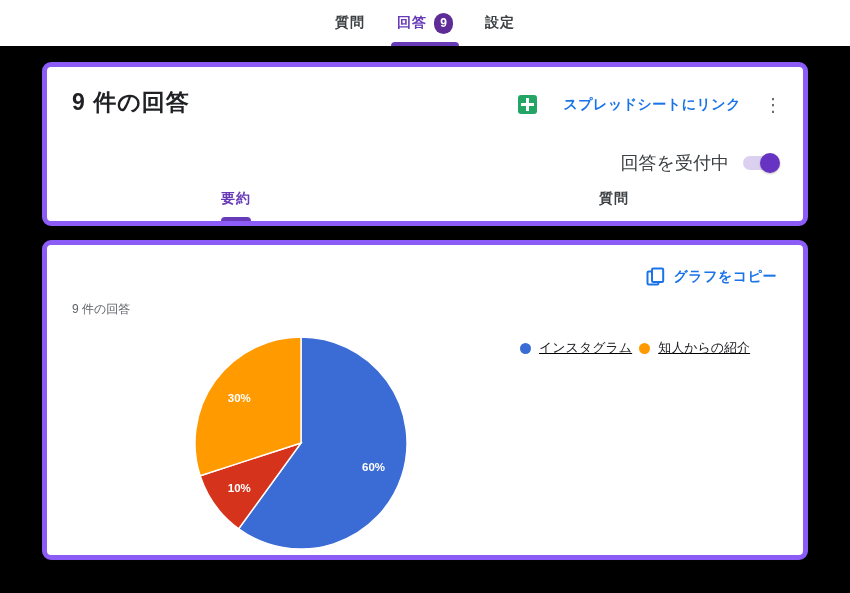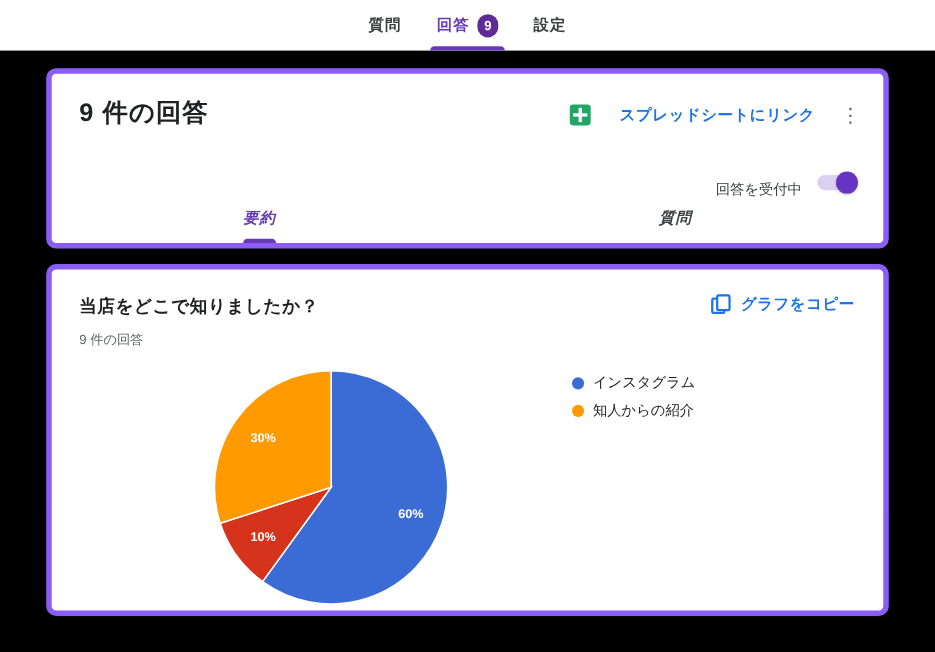--- a/index.html
+++ b/index.html
@@ -74,40 +74,40 @@
   .kebab {
     position: absolute; right: 18px; top: 26px;
     width: 24px; height: 24px;
     color: #5f6368; font-size: 18px; line-height: 24px; text-align: center;
     cursor: pointer; user-select: none;
   }
   .accept-row {
     position: absolute; right: 26px; top: 84px;
     display: flex; align-items: center; gap: 14px;
   }
-  .accept-label { font-size: 13px; color: #3c4043; margin-top: 12px; }
+  .accept-label { font-size: 18px; color: #3c4043; }
   .toggle {
     position: relative; width: 34px; height: 14px;
     background: #dcd0f0; border-radius: 7px; cursor: pointer;
   }
   .toggle-knob {
     position: absolute; right: -3px; top: -3px;
     width: 20px; height: 20px; border-radius: 50%;
     background: #6733c2;
     box-shadow: 0 1px 2px rgba(0,0,0,0.25);
   }
   .sub-tabs {
     position: absolute; left: 0; right: 0; bottom: 0; height: 44px;
     display: flex;
   }
   .sub-tab {
     flex: 1; position: relative;
     display: flex; align-items: center; justify-content: center;
     font-size: 14px; font-weight: bold; color: #3c4043;
-    letter-spacing: 1px; cursor: pointer; font-style: italic;
+    letter-spacing: 1px; cursor: pointer;
   }
   .sub-tab.active { color: #673ab7; }
   .sub-tab-underline {
     position: absolute; bottom: 0; left: 50%; transform: translateX(-50%);
     width: 30px; height: 4px; background: #673ab7;
     border-radius: 4px 4px 0 0;
   }
   
   .question-title {
     position: absolute; left: 25px; top: 24px;
@@ -117,21 +117,21 @@
     position: absolute; left: 25px; top: 56px;
     font-size: 12px; color: #5f6368;
   }
   .copy-link {
     position: absolute; right: 26px; top: 22px;
     display: flex; align-items: center; gap: 9px; cursor: pointer; padding-left: 16px;
   }
   .pie-wrap { position: absolute; left: 142px; top: 86px; }
   .legend {
     position: absolute; left: 473px; top: 94px;
-    display: flex; flex-direction: column; gap: 7px;
+    display: flex; gap: 7px; text-decoration: underline;
   }
   .legend-row { display: flex; align-items: center; gap: 8px; }
   .legend-dot { width: 11px; height: 11px; border-radius: 50%; flex: 0 0 auto; }
   .legend-label { font-size: 13px; color: #202124; }
 </style>
 </head>
 <body>
 
 <div class="stage">
 
@@ -173,21 +173,20 @@
         <span>要約</span>
         <span class="sub-tab-underline"></span>
       </div>
       <div class="sub-tab">
         <span>質問</span>
       </div>
     </nav>
   </section>
 
   <section class="card card-question">
-    <h2 class="question-title">当店をどこで知りましたか？</h2>
     <div class="question-sub">9 件の回答</div>
 
     <div class="copy-link">
       <svg width="19" height="20" viewBox="0 0 19 20">
         <rect x="1.5" y="4.5" width="11" height="13" rx="1.2" fill="none" stroke="#1a73e8" stroke-width="2"></rect>
         <rect x="6" y="1.5" width="11.2" height="13.5" rx="1.2" fill="#ffffff" stroke="#1a73e8" stroke-width="2"></rect>
       </svg>
       <span class="link-text">グラフをコピー</span>
     </div>
 

